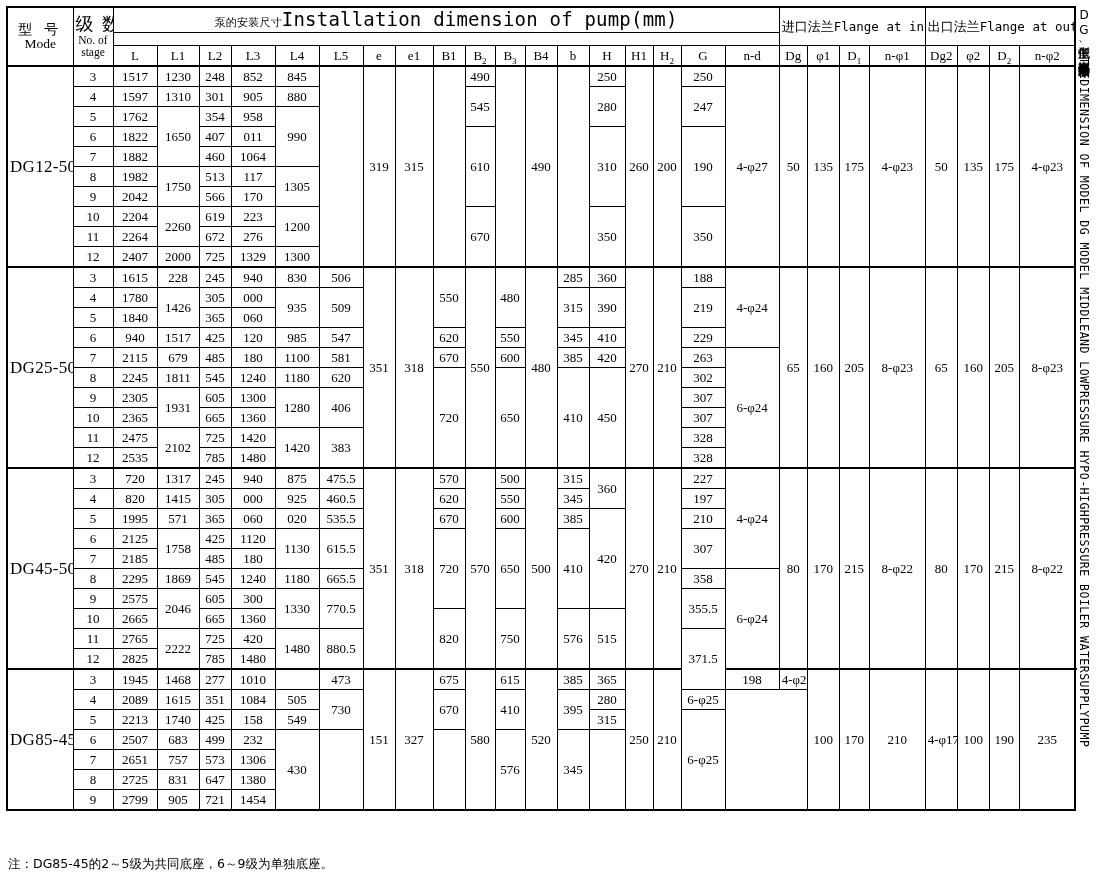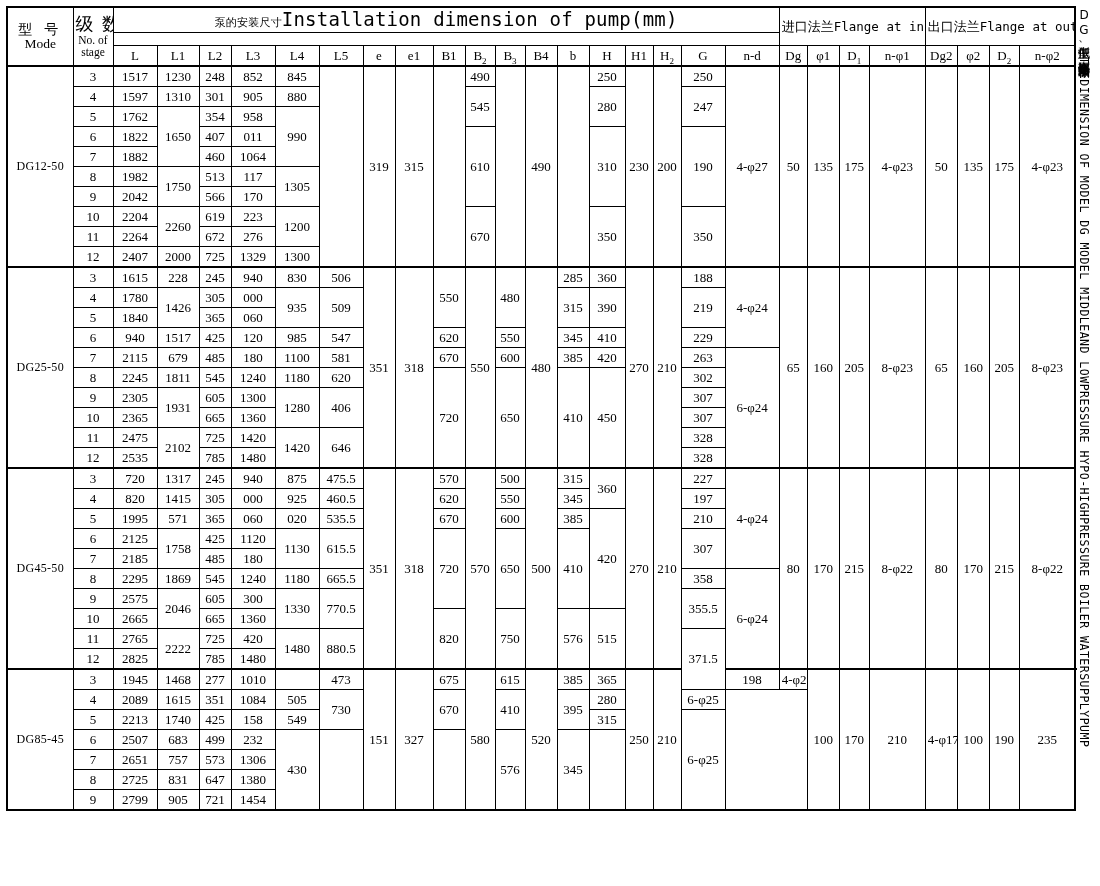--- a/index.html
+++ b/index.html
@@ -34,21 +34,21 @@
   
   tr.blockstart > td, tr.blockstart > th{ border-top:2px solid #000; }
   table.dg{ border:2px solid #000; }
   .title-bar{ font-size:14px; letter-spacing:0.2px;}
   .title-bar .cn{font-family:"DejaVu Sans",sans-serif;font-size:11px;}
   .title-bar .en{font-family:"DejaVu Sans Mono","Liberation Mono",monospace;font-size:19px;}
   .flange-head{font-size:13px;}
   .flange-head .cn{font-family:"DejaVu Sans",sans-serif;}
   .flange-head .en{font-family:"DejaVu Sans Mono","Liberation Mono",monospace;font-size:12.5px;}
 
-  .modelname{font-size:12px; letter-spacing:0.3px;margin-top:32px;}
+  .modelname{font-size:17px; letter-spacing:0.3px;margin-top:32px;}
   .sub{font-size:9px; vertical-align:sub; line-height:0;}
   .num-r{ text-align:right; padding-right:5px;}
   .num-c{ text-align:center;}
 
   .hcell-model{font-size:13.5px;line-height:1.35;}
   .hcell-model .cn{font-family:Liberation Sans, sans-serif;font-size:14px;letter-spacing:4px;text-align:center;}
   .hcell-stage{font-size:11.5px;line-height:1.25;}
   .hcell-stage .cn{font-family:Liberation Serif, serif;font-size:18px;letter-spacing:2px;}
 
   .vtext{
@@ -174,21 +174,21 @@
           <td class="num-c">845</td>
           <td rowspan="10" class="num-c"></td>
           <td rowspan="10" class="num-c">319</td>
           <td rowspan="10" class="num-c">315</td>
           <td rowspan="10" class="num-c"></td>
           <td class="num-c">490</td>
           <td rowspan="10" class="num-c"></td>
           <td rowspan="10" class="num-c">490</td>
           <td rowspan="10" class="num-c"></td>
           <td class="num-c">250</td>
-          <td rowspan="10" class="num-c">230</td>
+          <td rowspan="10" class="num-c">260</td>
           <td rowspan="10" class="num-c">200</td>
           <td class="num-c">250</td>
           <td rowspan="10" class="num-c">4-φ27</td>
           <td rowspan="10" class="num-c">50</td>
           <td rowspan="10" class="num-c">135</td>
           <td rowspan="10" class="num-c">175</td>
           <td rowspan="10" class="num-c">4-φ23</td>
           <td rowspan="10" class="num-c">50</td>
           <td rowspan="10" class="num-c">135</td>
           <td rowspan="10" class="num-c">175</td>
@@ -375,21 +375,21 @@
           <td class="num-r">1360</td>
           <td class="num-c">307</td>
         </tr>
         <tr>
           <td>11</td>
           <td class="num-c">2475</td>
           <td rowspan="2" class="num-r">2102</td>
           <td class="num-c">725</td>
           <td class="num-r">1420</td>
           <td rowspan="2" class="num-c">1420</td>
-          <td rowspan="2" class="num-c">646</td>
+          <td rowspan="2" class="num-c">383</td>
           <td class="num-c">328</td>
         </tr>
         <tr>
           <td>12</td>
           <td class="num-c">2535</td>
           <td class="num-c">785</td>
           <td class="num-r">1480</td>
           <td class="num-c">328</td>
         </tr>
         <tr class="blockstart">
@@ -603,14 +603,15 @@
           <td class="num-c">721</td>
           <td class="num-r">1454</td>
         </tr>
       </tbody>
   </table>
 
   <div class="vtext">
     <span class="cn">DG型中低压、次高压锅炉给水泵尺寸表</span><span class="en">THEDIMENSION OF MODEL DG MODEL MIDDLEAND LOWPRESSURE HYPO-HIGHPRESSURE BOILER WATERSUPPLYPUMP</span>
   </div>
 
+  <div class="footnote">注：DG85-45的2～5级为共同底座，6～9级为单独底座。</div>
 
 </div>
 
 </body></html>

